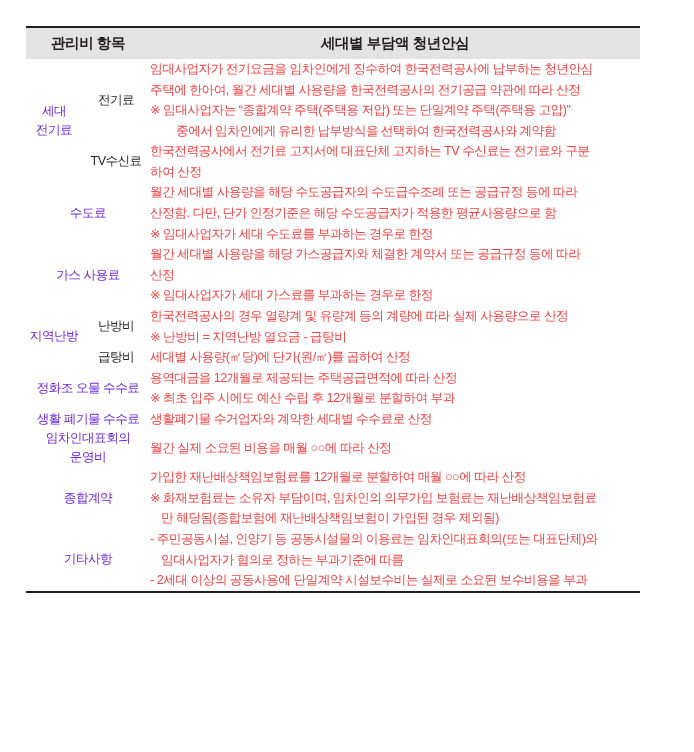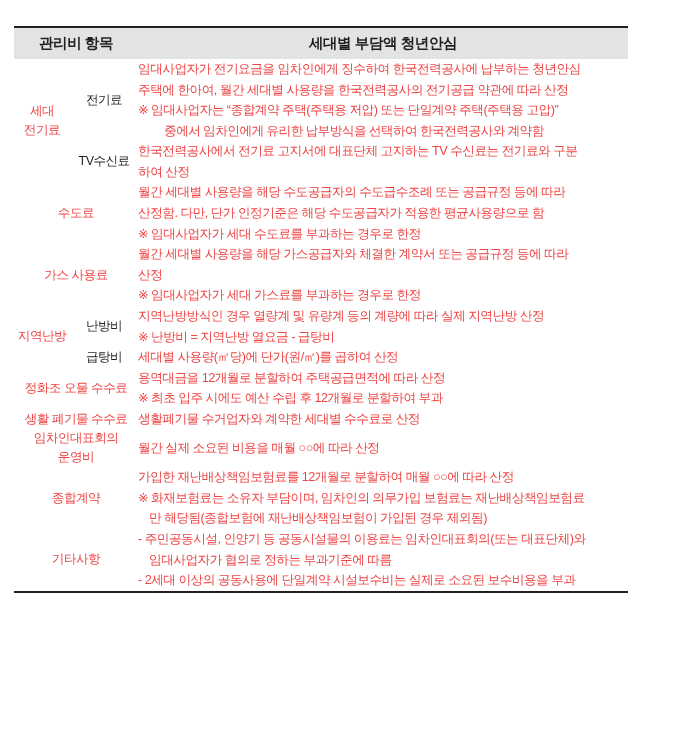--- a/index.html
+++ b/index.html
@@ -14,21 +14,21 @@
     font-family: "Liberation Sans", "DejaVu Sans", sans-serif;
     color: #231f20;
     overflow: hidden;
   }
 
   .page {
     position: relative;
     width: 579px;
     height: 752px;
     box-sizing: border-box;
-    padding: 26px 54px 0 14px;
+    padding: 26px 54px 0 26px;
   }
 
   table.fee-table {
     width: 614px;
     border-collapse: collapse;
     table-layout: fixed;
     border-top: 2.5px solid #231f20;
     border-bottom: 2.5px solid #231f20;
   }
 
@@ -57,21 +57,21 @@
   .hdr-right {
     border-left: 1.3px solid #231f20;
   }
 
   
   .cat-cell {
     text-align: center;
     font-size: 12.6px;
     letter-spacing: -0.5px;
     line-height: 1.5;
-    color: #ef4444;
+    color: #6d28d9;
     padding: 4px 2px;
   }
   .sub-cell {
     text-align: center;
     font-size: 12.6px;
     letter-spacing: -0.6px;
     line-height: 1.5;
     color: #231f20;
     border-left: 1.3px solid #231f20;
     padding: 4px 1px;
@@ -171,36 +171,36 @@
           <p>월간 세대별 사용량을 해당 가스공급자와 체결한 계약서 또는 공급규정 등에 따라</p>
           <p>산정</p>
           <p class="ind">※ 임대사업자가 세대 가스료를 부과하는 경우로 한정</p>
         </td>
       </tr>
 
       <tr class="row-sep-major">
         <td class="cat-cell" rowspan="2">지역난방</td>
         <td class="sub-cell">난방비</td>
         <td class="method-cell">
-          <p>지역난방방식인 경우 열량계 및 유량계 등의 계량에 따라 실제 지역난방 산정</p>
+          <p>한국전력공사의 경우 열량계 및 유량계 등의 계량에 따라 실제 사용량으로 산정</p>
           <p class="ind">※ 난방비 = 지역난방 열요금 - 급탕비</p>
         </td>
       </tr>
 
       <tr class="row-sep-minor">
         <td class="sub-cell">급탕비</td>
         <td class="method-cell">
           <p>세대별 사용량(㎡당)에 단가(원/㎡)를 곱하여 산정</p>
         </td>
       </tr>
 
       <tr class="row-sep-major">
         <td class="cat-cell" colspan="2">정화조 오물 수수료</td>
         <td class="method-cell">
-          <p>용역대금을 12개월로 분할하여 주택공급면적에 따라 산정</p>
+          <p>용역대금을 12개월로 제공되는 주택공급면적에 따라 산정</p>
           <p class="ind">※ 최초 입주 시에도 예산 수립 후 12개월로 분할하여 부과</p>
         </td>
       </tr>
 
       <tr class="row-sep-major">
         <td class="cat-cell" colspan="2">생활 폐기물 수수료</td>
         <td class="method-cell">
           <p>생활폐기물 수거업자와 계약한 세대별 수수료로 산정</p>
         </td>
       </tr>

